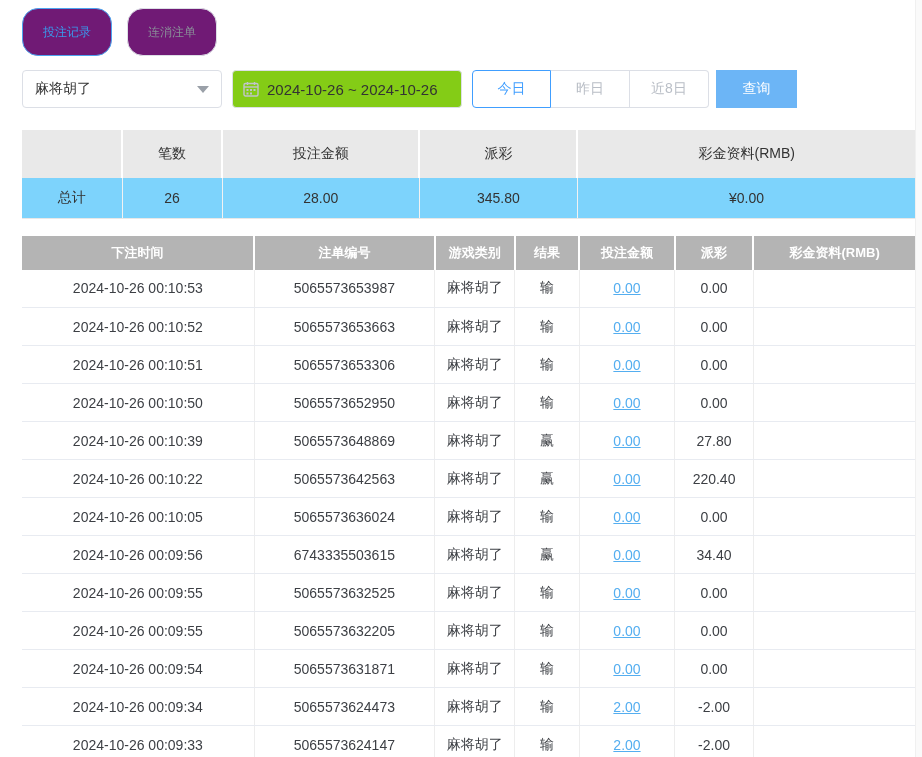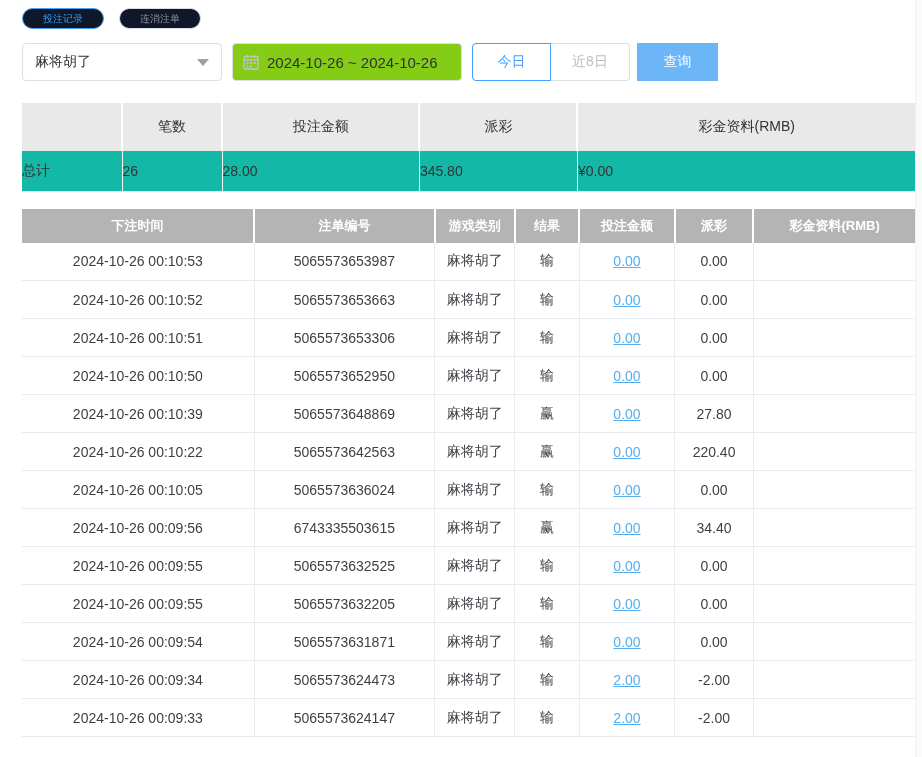--- a/index.html
+++ b/index.html
@@ -1,22 +1,22 @@
 <!DOCTYPE html>
 <html><head>
 <meta charset="utf-8">
 <style>
   * { margin:0; padding:0; box-sizing:border-box; }
   html,body { width:922px; height:757px; overflow:hidden; background:#fff;
     font-family:"Liberation Sans","DejaVu Sans",sans-serif; color:#3c3f44; }
 
   
   .tabs { display:flex; gap:15px; margin:8px 0 0 22px; }
-  .tab { height:21px; padding:0 20px; background:#0f172a; border-radius:16px;
-    font-size:10px; cursor:pointer; display:flex; align-items:center; }
+  .tab { height:48px; padding:0 20px; background:#701a75; border-radius:16px;
+    font-size:12px; cursor:pointer; display:flex; align-items:center; }
   .tab.active { border:1px solid #4da3f0; color:#3a99ec; }
   .tab.inactive { border:1px solid #dcdfe6; color:#8a8f99; }
 
   
   .filters { display:flex; align-items:center; margin:14px 0 0 22px; height:38px; }
   .select-box { width:200px; height:38px; border:1px solid #dcdfe6; border-radius:4px;
     display:flex; align-items:center; justify-content:space-between;
     padding:0 12px; font-size:14px; color:#333; cursor:pointer; background:#fff; }
   .caret { width:0; height:0; border-left:6px solid transparent;
     border-right:6px solid transparent; border-top:7px solid #9aa0a8; }
@@ -32,22 +32,22 @@
   .range-btn.active { border:1px solid #409eff; color:#409eff; position:relative; z-index:1; }
   .query-btn { margin-left:7px; width:81px; height:38px; background:#6cb5f6;
     color:#fff; font-size:14px; border:none; border-radius:0; cursor:pointer; }
 
   
   table { border-collapse:collapse; table-layout:fixed; }
   .summary { width:893px; margin:22px 0 0 22px; font-size:14px; }
   .summary th { background:#e9e9e9; height:48px; font-weight:normal; color:#333;
     border-right:2px solid #fff; text-align:center; }
   .summary th:last-child { border-right:none; }
-  .summary td { height:40px; text-align:left; color:#333;
-    border-right:1px solid #f2f2f2; border-bottom:1px solid #e8e8e8; background:#14b8a6; }
+  .summary td { height:40px; text-align:center; color:#333;
+    border-right:1px solid #f2f2f2; border-bottom:1px solid #e8e8e8; background:#7dd3fc; }
   .summary td:last-child { border-right:none; }
 
   
   .main-table { width:893px; margin:17px 0 0 22px; font-size:14px; }
   .main-table th { background:#b4b4b4; color:#fff; font-size:13px; font-weight:bold;
     height:34px; border-right:2px solid #fff; text-align:center; }
   .main-table th:last-child { border-right:none; }
   .main-table td { height:38px; text-align:center; color:#3c3f44;
     border-right:1px solid #ededed; border-bottom:1px solid #e8ebf1; background:#fff; }
   .main-table td:last-child { border-right:none; }
@@ -84,20 +84,21 @@
         <rect x="10.5" y="8" width="2" height="2" fill="#c0c4cc"></rect>
         <rect x="3.5" y="11.5" width="2" height="2" fill="#c0c4cc"></rect>
         <rect x="7" y="11.5" width="2" height="2" fill="#c0c4cc"></rect>
       </svg>
     </span>
     <span>2024-10-26 ~ 2024-10-26</span>
   </div>
 
   <div class="range-group">
     <button class="range-btn active">今日</button>
+    <button class="range-btn">昨日</button>
     <button class="range-btn">近8日</button>
   </div>
 
   <button class="query-btn">查询</button>
 </div>
 
 <table class="summary">
   <colgroup>
     <col style="width:11.2%">
       <col style="width:11.2%">

